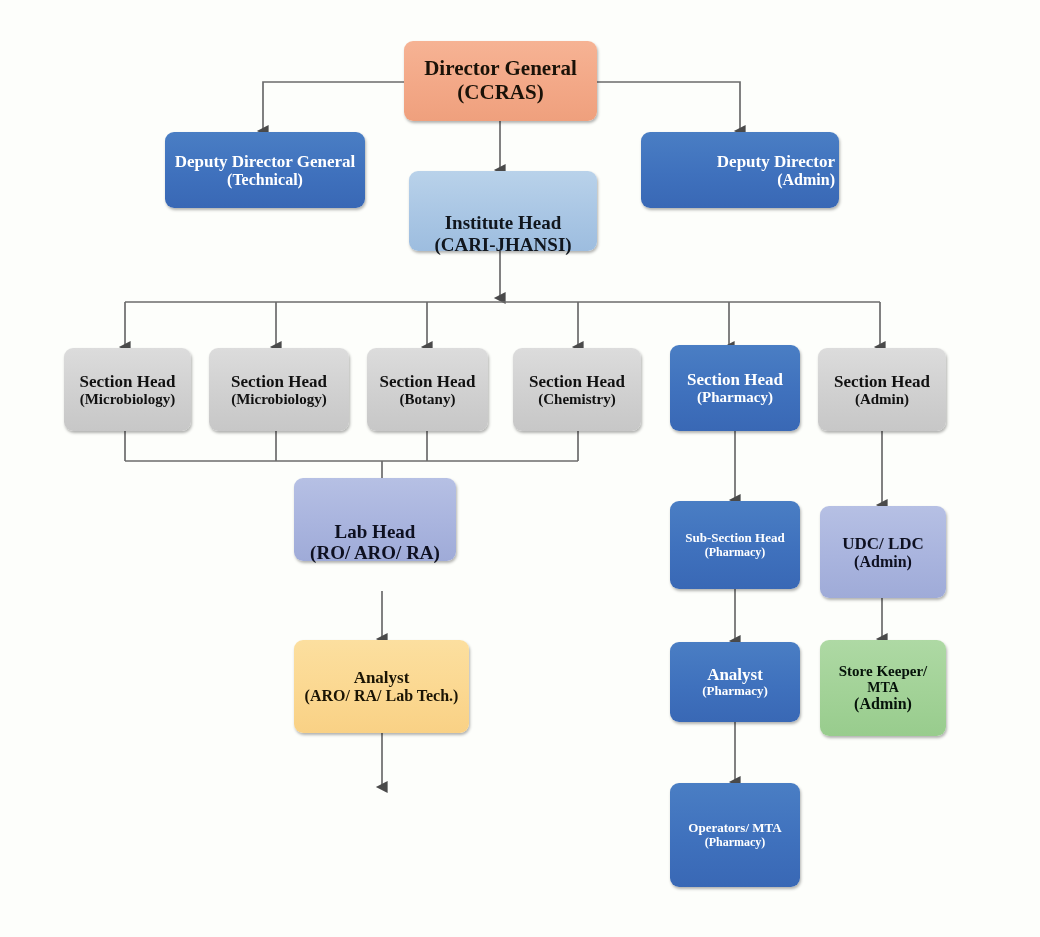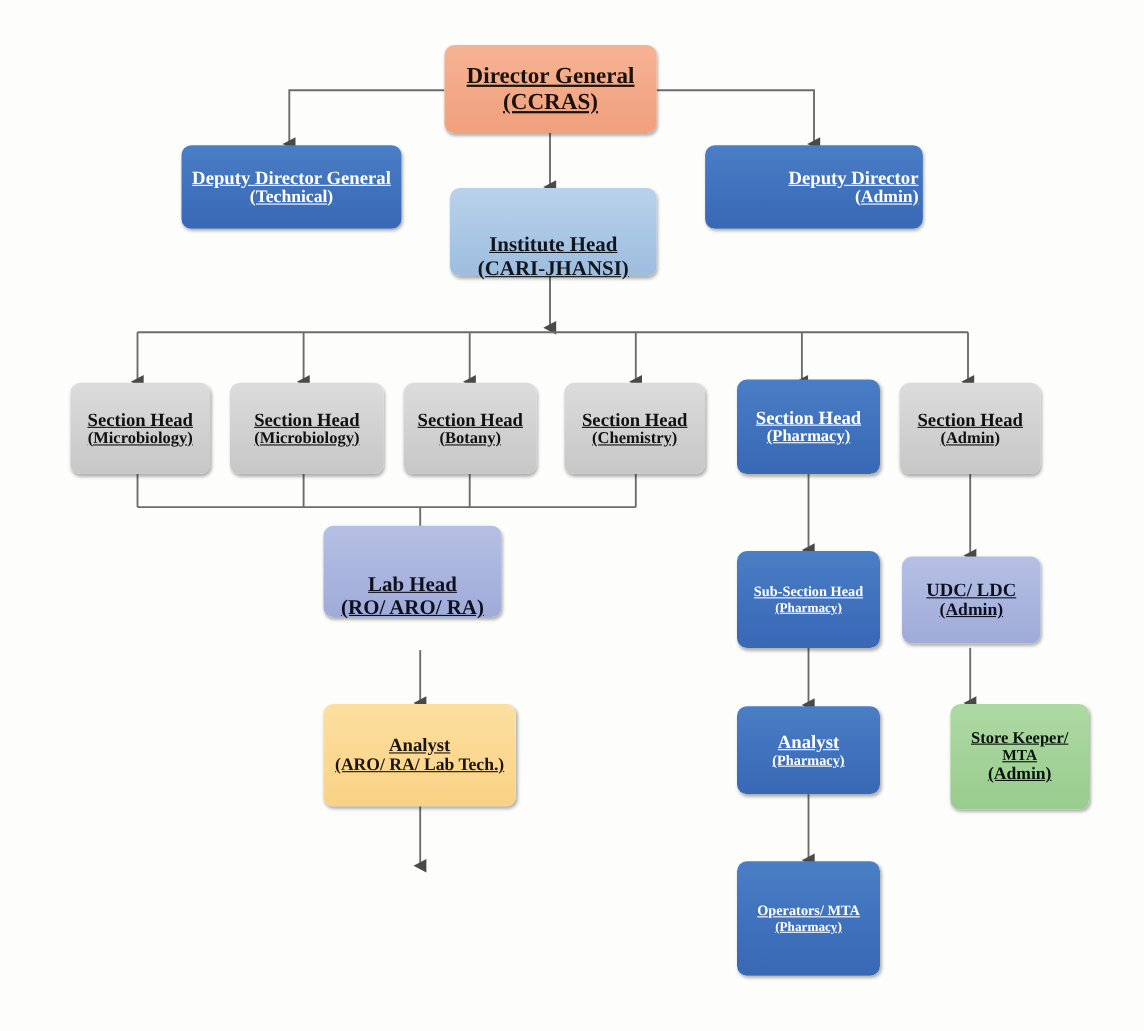--- a/index.html
+++ b/index.html
@@ -29,21 +29,20 @@
     display: flex;
     flex-direction: column;
     align-items: center;
     justify-content: center;
     text-align: center;
     border-radius: 9px;
     line-height: 1.12;
     box-shadow: 1px 2px 3px rgba(0,0,0,0.30);
     padding: 14px 4px;
     z-index: 5;
-    text-decoration: underline;
   }
   .node .l1 { display: block; white-space: nowrap; }
   .node .l2 { display: block; white-space: nowrap; }
   .node .l3 { display: block; white-space: nowrap; }
 
   
   .c-orange { background: linear-gradient(180deg,#f6b394 0%, #f3a887 55%, #efa07d 100%); color:#1a1208; }
   .c-blue   { background: linear-gradient(180deg,#4a7ec4 0%, #3f71bd 55%, #3968b5 100%); color:#ffffff; }
   .c-ltblue { background: linear-gradient(180deg,#b9d2ea 0%, #a9c6e4 55%, #9dbddf 100%); color:#11161d; }
   .c-gray   { background: linear-gradient(180deg,#dcdcdc 0%, #d0d0d0 55%, #c7c7c7 100%); color:#111111; }
@@ -188,24 +187,24 @@
   <div class="node c-blue t-md" style="left:670px; top:642px; width:130px; height:80px;">
     <span class="l1">Analyst</span>
     <span class="l2" style="font-size:13px">(Pharmacy)</span>
   </div>
 
   <div class="node c-blue t-xs" style="left:670px; top:783px; width:130px; height:104px;">
     <span class="l1">Operators/ MTA</span>
     <span class="l2">(Pharmacy)</span>
   </div>
 
-  <div class="node c-periw t-md" style="left:820px; top:506px; width:126px; height:79px;">
+  <div class="node c-periw t-md" style="left:820px; top:506px; width:126px; height:92px;">
     <span class="l1">UDC/ LDC</span>
     <span class="l2">(Admin)</span>
   </div>
 
-  <div class="node c-green t-sm" style="left:864px; top:640px; width:126px; height:96px;">
+  <div class="node c-green t-sm" style="left:820px; top:640px; width:126px; height:96px;">
     <span class="l1">Store Keeper/</span>
     <span class="l2">MTA</span>
     <span class="l3" style="font-size:16px;font-weight:700">(Admin)</span>
   </div>
 
 </div>
 
 </body></html>

